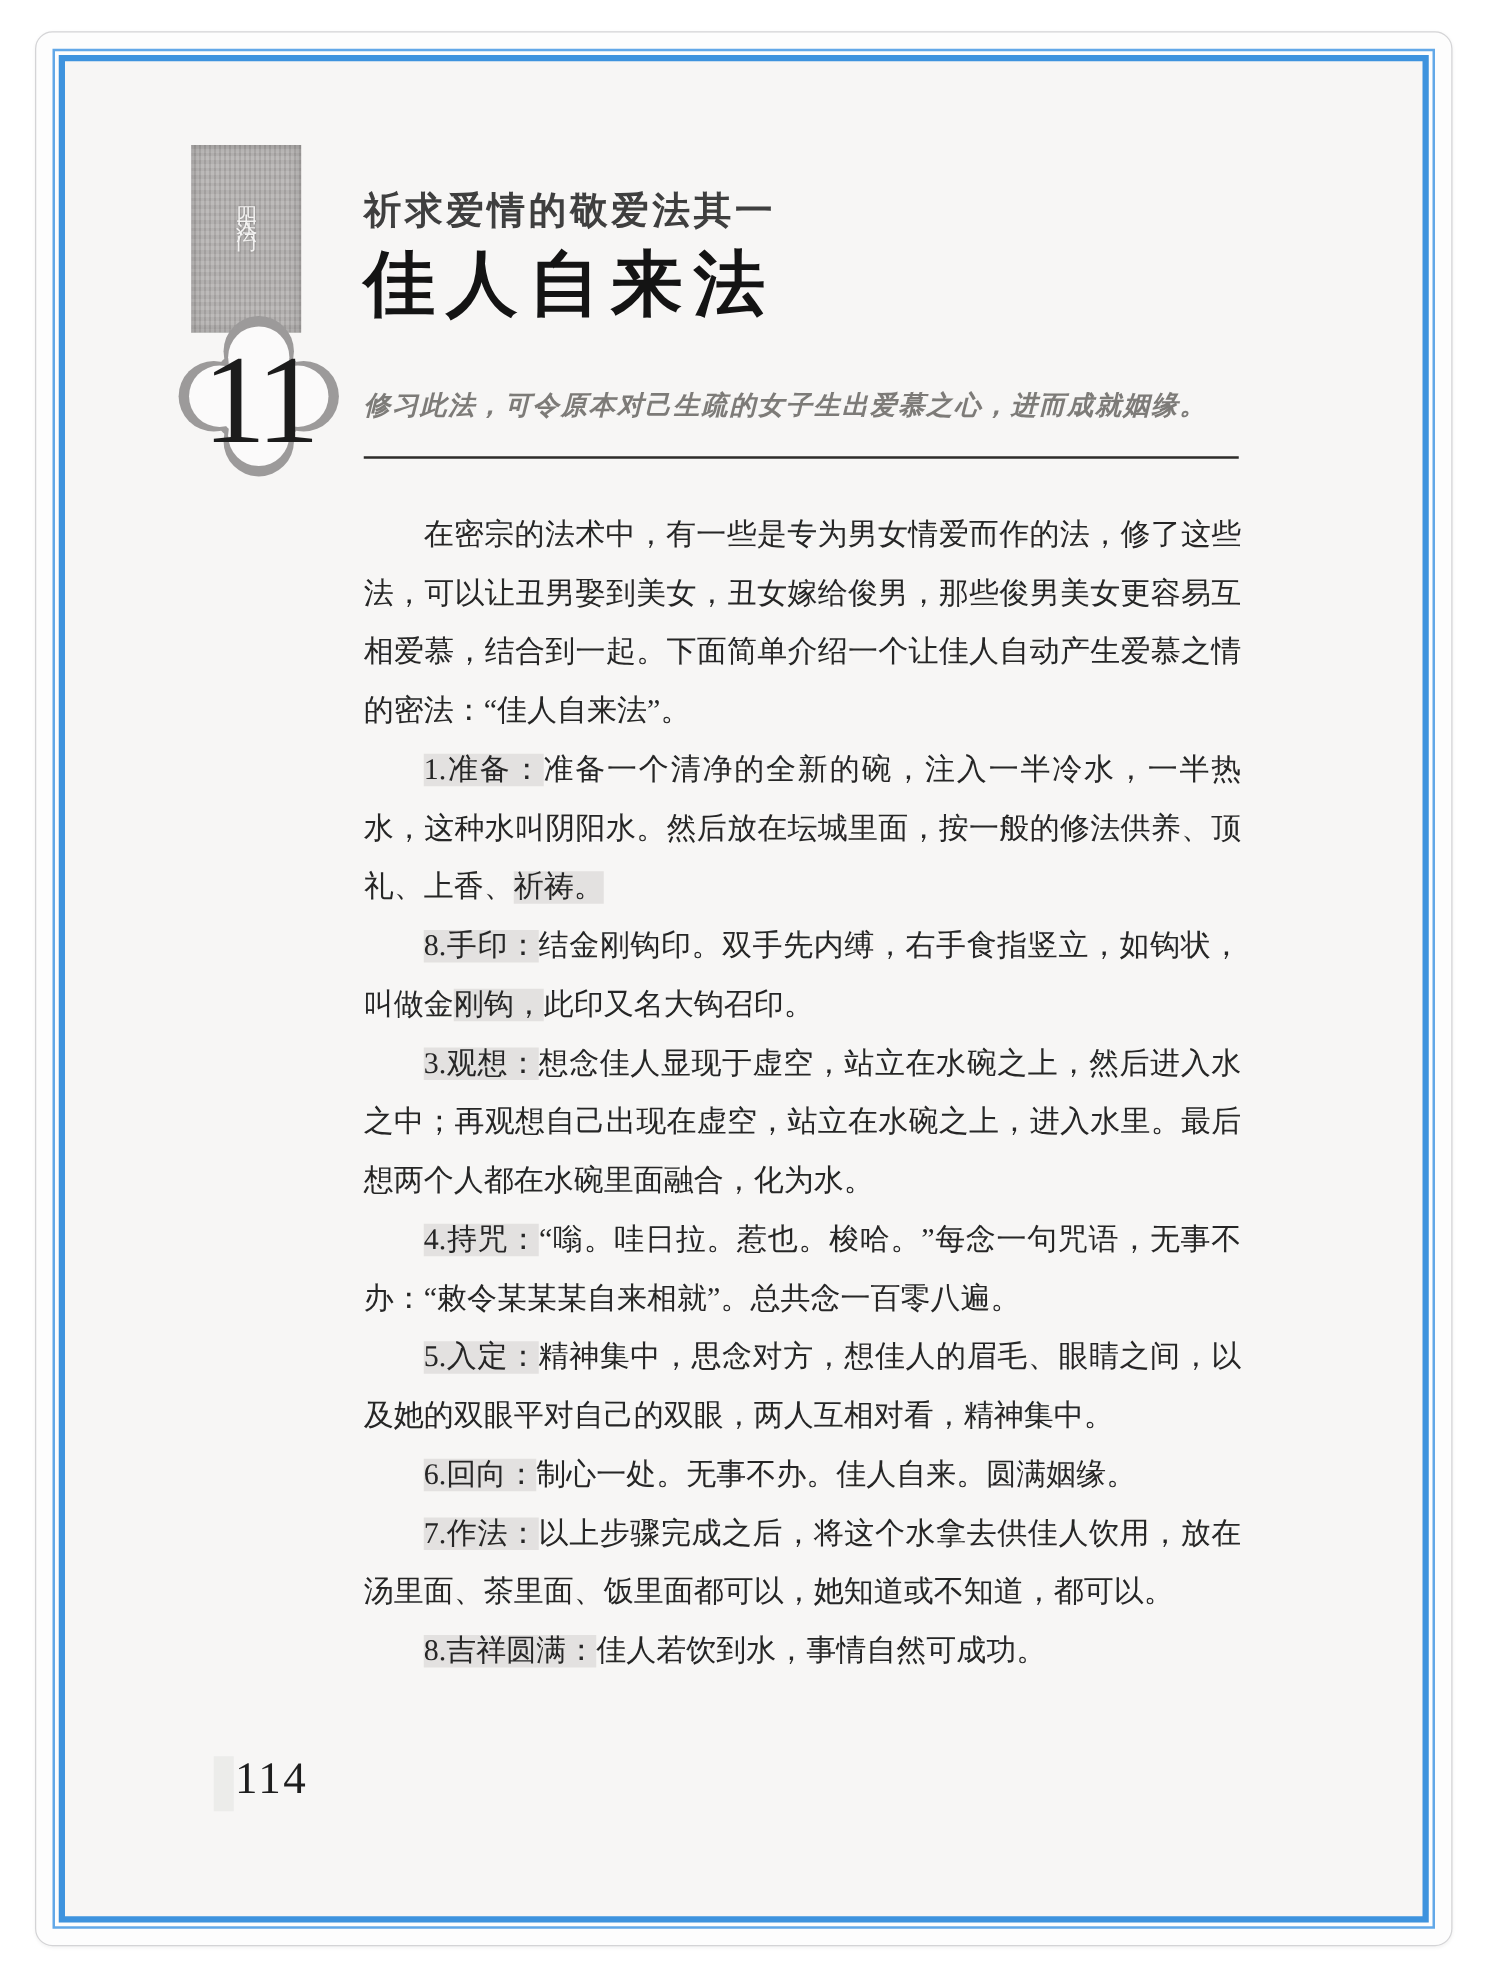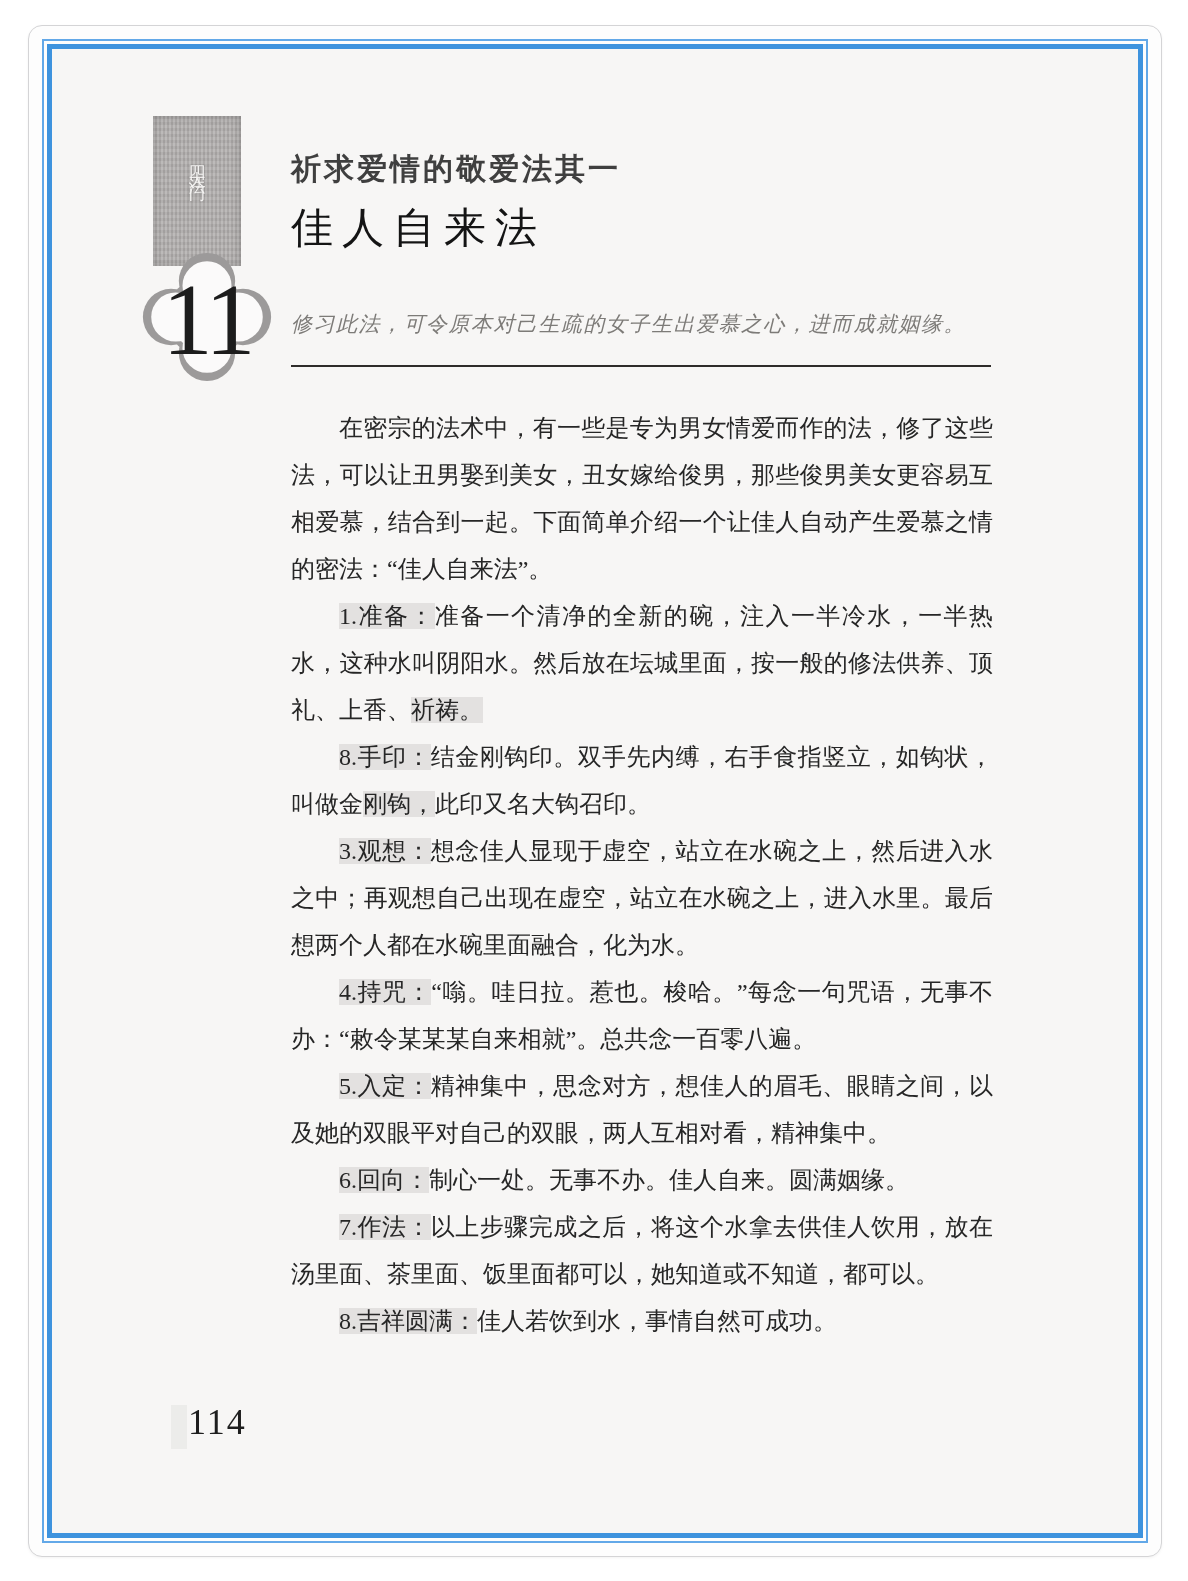--- a/index.html
+++ b/index.html
@@ -41,26 +41,26 @@
     fill:#1c1c1c;
   }
 
   
   .header{position:absolute;left:239px;top:100px;width:760px;}
   .subtitle{
     font-size:30px;font-weight:bold;color:var(--subtitle,#3f3f3f);
     letter-spacing:3px;line-height:40px;
   }
   .title{
-    margin:4px 0 0 0;font-size:42px;font-weight:400;color:var(--title,#141414);
+    margin:4px 0 0 0;font-size:57px;font-weight:700;color:var(--title,#141414);
     letter-spacing:9px;line-height:70px;
   }
   .desc{
     margin-top:46px;font-size:21px;font-style:italic;
-    color:var(--desc,#7d7b78);letter-spacing:1.5px;line-height:30px;
+    color:var(--desc,#7d7b78);letter-spacing:1.5px;line-height:30px;font-weight:bold;
   }
   .rule{margin-top:26px;width:700px;height:2px;background:#2e2c2a;}
 
   
   .article{
     position:absolute;left:239px;top:356px;width:702px;
     font-size:24px;line-height:47px;text-align:justify;
   }
   .para{margin:0;text-indent:2em;}
   .hl{background:var(--hl,#e3e1e0);box-decoration-break:clone;-webkit-box-decoration-break:clone;}

